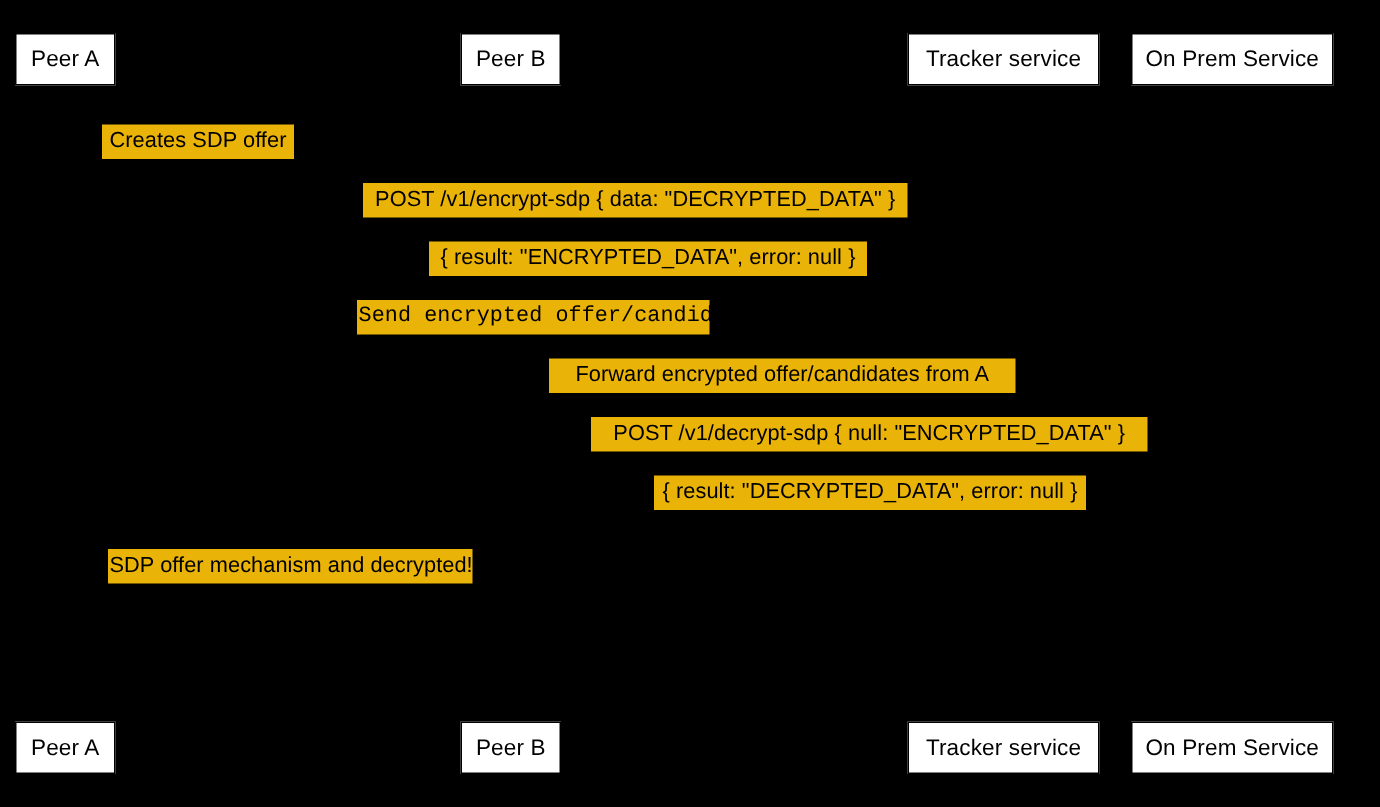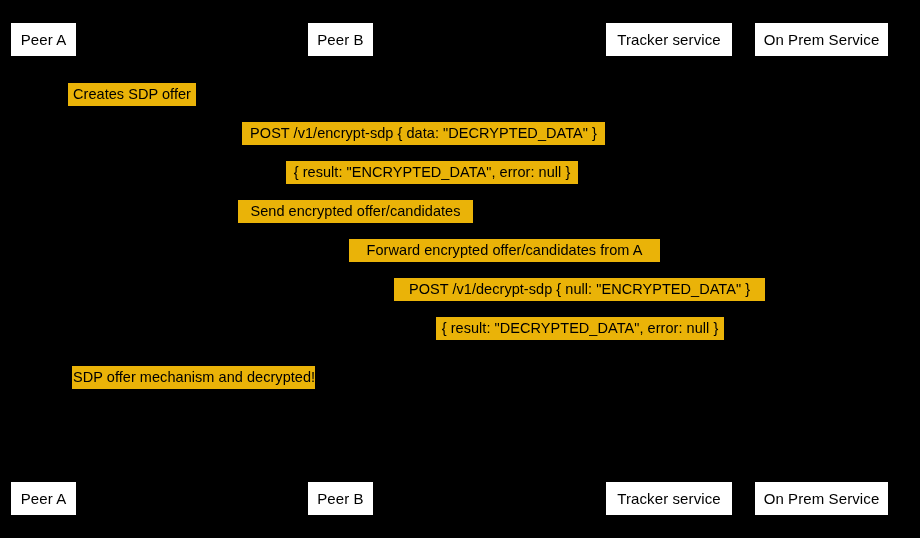--- a/index.html
+++ b/index.html
@@ -104,23 +104,23 @@
   <div class="msg-arrow" style="left:340px; top:328px; width:481px;"></div>
   <div class="msg-arrow" style="left:43px; top:377px; width:297px;"></div>
   <div class="msg-arrow" style="left:43px; top:436px; width:297px;"></div>
 
   <div class="msg-label" style="left:68px; top:83px; width:128px;">Creates SDP offer</div>
 
   <div class="msg-label" style="left:242px; top:122px; width:363px;">POST /v1/encrypt-sdp { data: "DECRYPTED_DATA" }</div>
 
   <div class="msg-label" style="left:286px; top:161px; width:292px;">{ result: "ENCRYPTED_DATA", error: null }</div>
 
-  <div class="msg-label" style="left:238px; top:200px; width:235px;">Send encrypted offer/candidates</div>
+  <div class="msg-label" style="left:238px; top:200px; width:235px;font-family:Liberation Mono, monospace;">Send encrypted offer/candidates</div>
 
-  <div class="msg-label" style="left:349px; top:239px; width:311px;">Forward encrypted offer/candidates from A</div>
+  <div class="msg-label" style="left:366px; top:239px; width:311px;">Forward encrypted offer/candidates from A</div>
 
   <div class="msg-label" style="left:394px; top:278px; width:371px;">POST /v1/decrypt-sdp { null: "ENCRYPTED_DATA" }</div>
 
   <div class="msg-label" style="left:436px; top:317px; width:288px;">{ result: "DECRYPTED_DATA", error: null }</div>
 
   <div class="msg-label" style="left:72px; top:366px; width:243px;">SDP offer mechanism and decrypted!</div>
 
 
   <div class="lifeline-box" style="left:10px; top:481px; width:67px; height:35px;">
     <span>Peer A</span>

